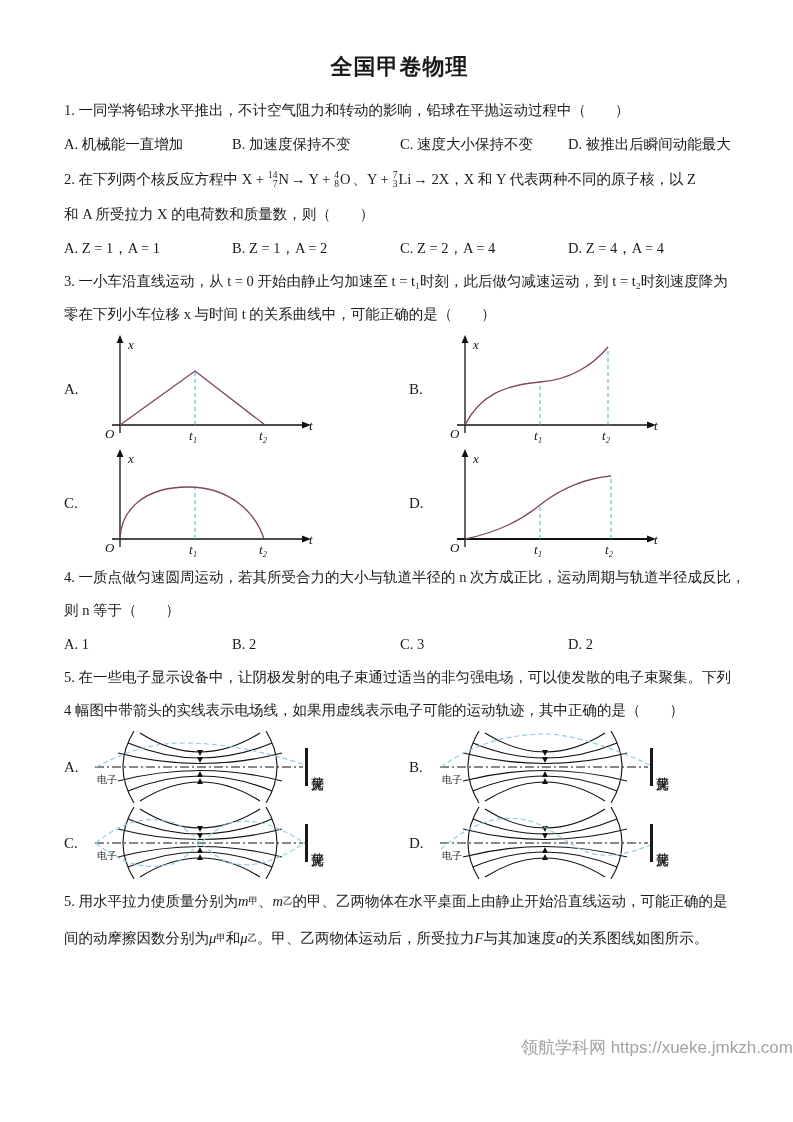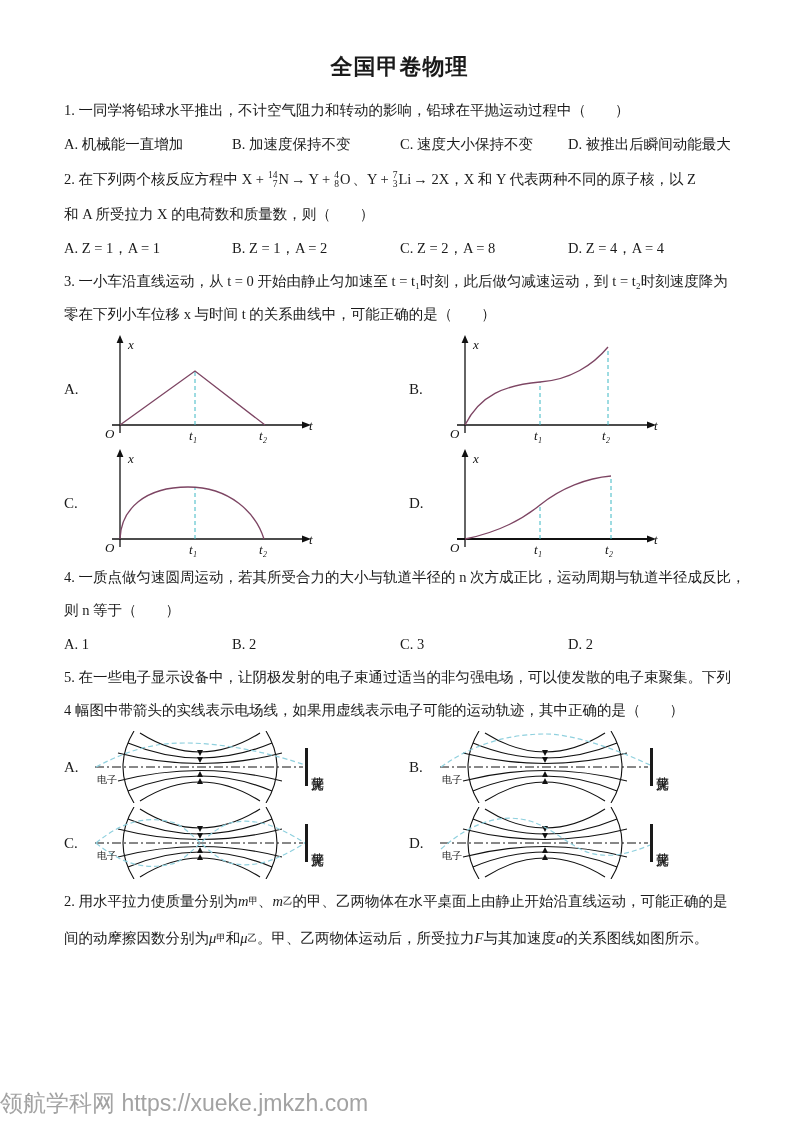--- a/index.html
+++ b/index.html
@@ -34,22 +34,22 @@
   .fieldrow{display:flex;margin:4px 0;}
   .fcell{display:flex;align-items:center;width:345px;flex:none;}
   .flne{stroke:#111;stroke-width:1.1;fill:none;}
   .axisdd{stroke:#111;stroke-width:1;stroke-dasharray:9 3 2 3;fill:none;}
   .traj{fill:none;stroke:#8fd0de;stroke-width:1.2;stroke-dasharray:5 3;}
   .arr{fill:#111;}
   .srclbl{font-size:10px;fill:#222;}
   .screen{width:3px;height:38px;background:#1a1a1a;flex:none;}
   .vtext{writing-mode:vertical-rl;text-orientation:upright;font-size:13px;line-height:14px;margin-left:2px;letter-spacing:1px;}
   .footer{
-    position:absolute;top:1088px;left:0;width:100%;text-align:left;
-    font-family:"Liberation Sans","DejaVu Sans",sans-serif;font-size:23px;color:#a3a3a3;
+    position:absolute;top:1036px;left:0;width:100%;text-align:right;
+    font-family:"Liberation Sans","DejaVu Sans",sans-serif;font-size:17px;color:#a3a3a3;
   }
 </style>
 </head>
 <body>
 
 <div class="page">
 
   <h1 class="title">全国甲卷物理</h1>
 
   <div class="line">1. 一同学将铅球水平推出，不计空气阻力和转动的影响，铅球在平抛运动过程中（　　）</div>
@@ -84,21 +84,21 @@
           <span>3</span>
         </span>
         <span>Li</span>
       </span>
     <span>→ 2X，X 和 Y 代表两种不同的原子核，以 Z</span>
   </div>
   <div class="line">和 A 所受拉力 X 的电荷数和质量数，则（　　）</div>
   <div class="optrow">
     <span class="opt">A. Z = 1，A = 1</span>
     <span class="opt">B. Z = 1，A = 2</span>
-    <span class="opt">C. Z = 2，A = 8</span>
+    <span class="opt">C. Z = 2，A = 4</span>
     <span class="opt last">D. Z = 4，A = 4</span>
   </div>
 
   <div class="line">3. 一小车沿直线运动，从 t = 0 开始由静止匀加速至 t = t₁时刻，此后做匀减速运动，到 t = t₂时刻速度降为</div>
   <div class="line">零在下列小车位移 x 与时间 t 的关系曲线中，可能正确的是（　　）</div>
 
   <div class="graphrow">
     <div class="gcell">
       <span class="glabel">A.</span>
       <svg width="230" height="112" viewBox="0 0 230 112">
@@ -271,21 +271,21 @@
         <polygon class="arr" points="107,46 113,46 110,40"></polygon>
         <path class="traj" d="M6,42 C40,12 70,7 95,14 C120,22 135,40 155,46 C180,53 205,42 215,38"></path>
         <text class="srclbl" x="7" y="52">电子</text>
       </svg>
       <div class="screen"></div>
       <div class="vtext">荧光屏</div>
     </div>
   </div>
 
   <div class="line tall">
-    <span>2. 用水平拉力使质量分别为 </span>
+    <span>5. 用水平拉力使质量分别为 </span>
       <i class="m">m</i>
       <sub>甲</sub>
       <span>、</span>
       <i class="m">m</i>
       <sub>乙</sub>
       <span> 的甲、乙两物体在水平桌面上由静止开始沿直线运动，可能正确的是</span>
   </div>
   <div class="line tall">
     <span>间的动摩擦因数分别为 </span>
       <i class="m">μ</i>

